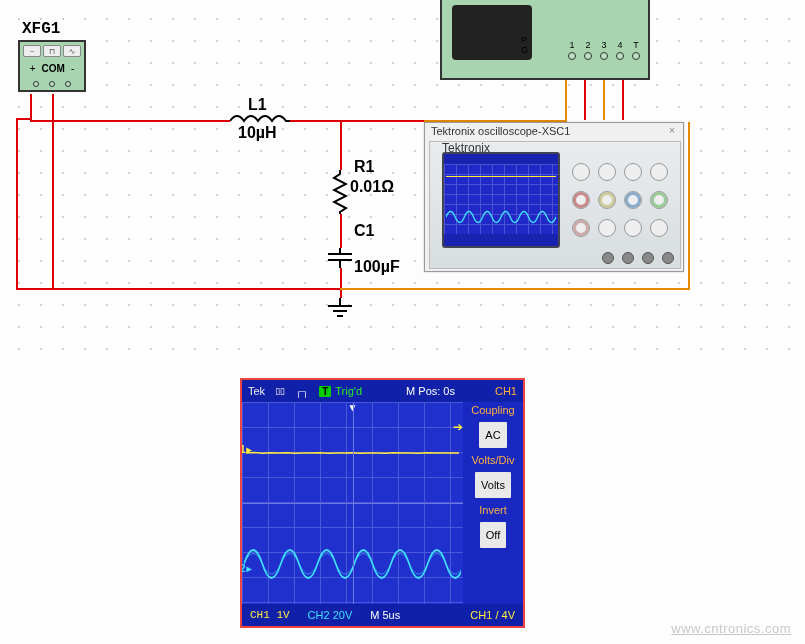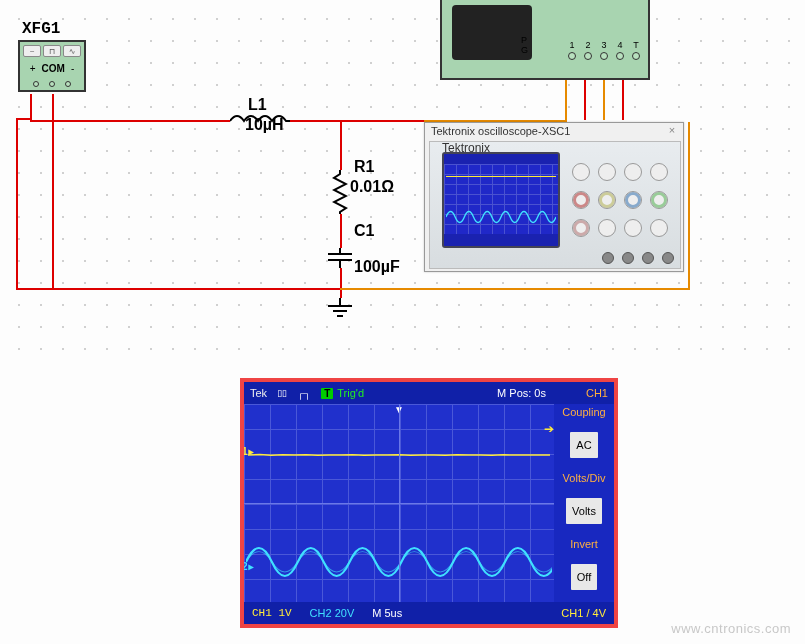--- a/index.html
+++ b/index.html
@@ -152,37 +152,37 @@
   .mini-bot { position:absolute; bottom:0; left:0; right:0; height:12px; background:#1a22b0; }
   .mini-trace-y { position:absolute; top:22px; left:2px; right:2px; height:1px; background:#ffeb3b; }
   .mini-trace-c {
     position:absolute; bottom:18px; left:2px; right:2px; height:22px;
   }
   .mini-trace-c svg { width:100%; height:100%; }
 
   
   .big-scope {
     position:absolute; left:240px; top:378px;
-    width:378px; height:250px;
+    width:285px; height:250px;
     background:#e5e5e5;
-    border:4px solid #ef4444;
+    border:2px solid #ef4444;
   }
   .big-top {
     position:absolute; top:0; left:0; right:0; height:22px;
     background:#1020a8; color:#fff; font-size:11px;
     display:flex; align-items:center; gap:10px; padding:0 6px;
   }
   .big-top .tek { color:#eee; }
   .big-top .trig { display:flex; align-items:center; gap:4px; }
   .big-top .trig-box { background:#0c0; color:#000; padding:0 3px; font-weight:bold; border-radius:1px; font-size:10px;}
   .big-top .mpos { margin-left:auto; margin-right:30px;padding-left:17px; }
   .big-right {
     position:absolute; top:22px; right:0; width:60px; bottom:22px;
     background:#1828c0; display:flex; flex-direction:column; align-items:center;
-    padding-top:2px; gap:14px; font-size:11px; color:#ffb040;
+    padding-top:2px; gap:6px; font-size:11px; color:#ffb040;
   }
   .big-right .lbl { color:#ffb040; font-size:11px; }
   .big-right .btn { background:#e8e8e8; color:#000; padding:7px 6px; font-size:11px; border-radius:1px; }
   .big-plot {
     position:absolute; top:22px; left:0; right:60px; bottom:22px;
     background:#2030cc;
     background-image:
       linear-gradient(#4a58d8 1px, transparent 1px),
       linear-gradient(90deg,#4a58d8 1px, transparent 1px);
     background-size: 26px 25px;
@@ -219,20 +219,21 @@
   .big-bot .ch2 { color:#40e0ff; }
   .big-bot .m   { color:#fff; }
   .big-bot .trg { color:#ffeb3b; margin-left:auto; }
   .arrow-down { position:absolute; top:0px; left:50%; transform:translateX(-50%); color:#fff; font-size:10px; }
   .arrow-right-y { position:absolute; top:18px; right:0; color:#ffeb3b; font-size:12px; }
 
   .watermark {
     position:absolute; right:14px; bottom:8px;
     font-size:13px; color:#c8c8c8;
     letter-spacing:.5px;
+    text-decoration:underline;
   }
 </style>
 </head>
 <body>
 
 <div class="dotgrid"></div>
 
 <div class="xfg-label">XFG1</div>
 <div class="xfg-box">
   <div class="xfg-waves">
@@ -304,21 +305,21 @@
 <div class="wire-orange" style="left:603px; top:80px; width:2px; height:40px;"></div>
 <div class="wire-red" style="left:622px; top:80px; width:2px; height:40px;"></div>
 <div class="wire-orange" style="left:688px; top:122px; width:2px; height:168px;"></div>
 
 <div class="clabel" style="left:248px; top:96px;">L1</div>
 <div class="inductor">
   <svg viewBox="0 0 60 14">
       <path d="M0 7 Q7 -3 14 7 Q21 -3 28 7 Q35 -3 42 7 Q49 -3 56 7 L60 7" fill="none" stroke="#000" stroke-width="2"></path>
     </svg>
 </div>
-<div class="clabel" style="left:238px; top:116px;margin-left:7px;">10µH</div>
+<div class="clabel" style="left:238px; top:124px;">10µH</div>
 
 <div class="clabel" style="left:354px; top:158px;">R1</div>
 <div class="resistor">
   <svg viewBox="0 0 16 44">
       <path d="M8 0 L8 4 L2 8 L14 14 L2 20 L14 26 L2 32 L14 38 L8 42 L8 44" fill="none" stroke="#000" stroke-width="2"></path>
     </svg>
 </div>
 <div class="clabel" style="left:350px; top:178px;">0.01Ω</div>
 
 <div class="clabel" style="left:354px; top:222px;">C1</div>

